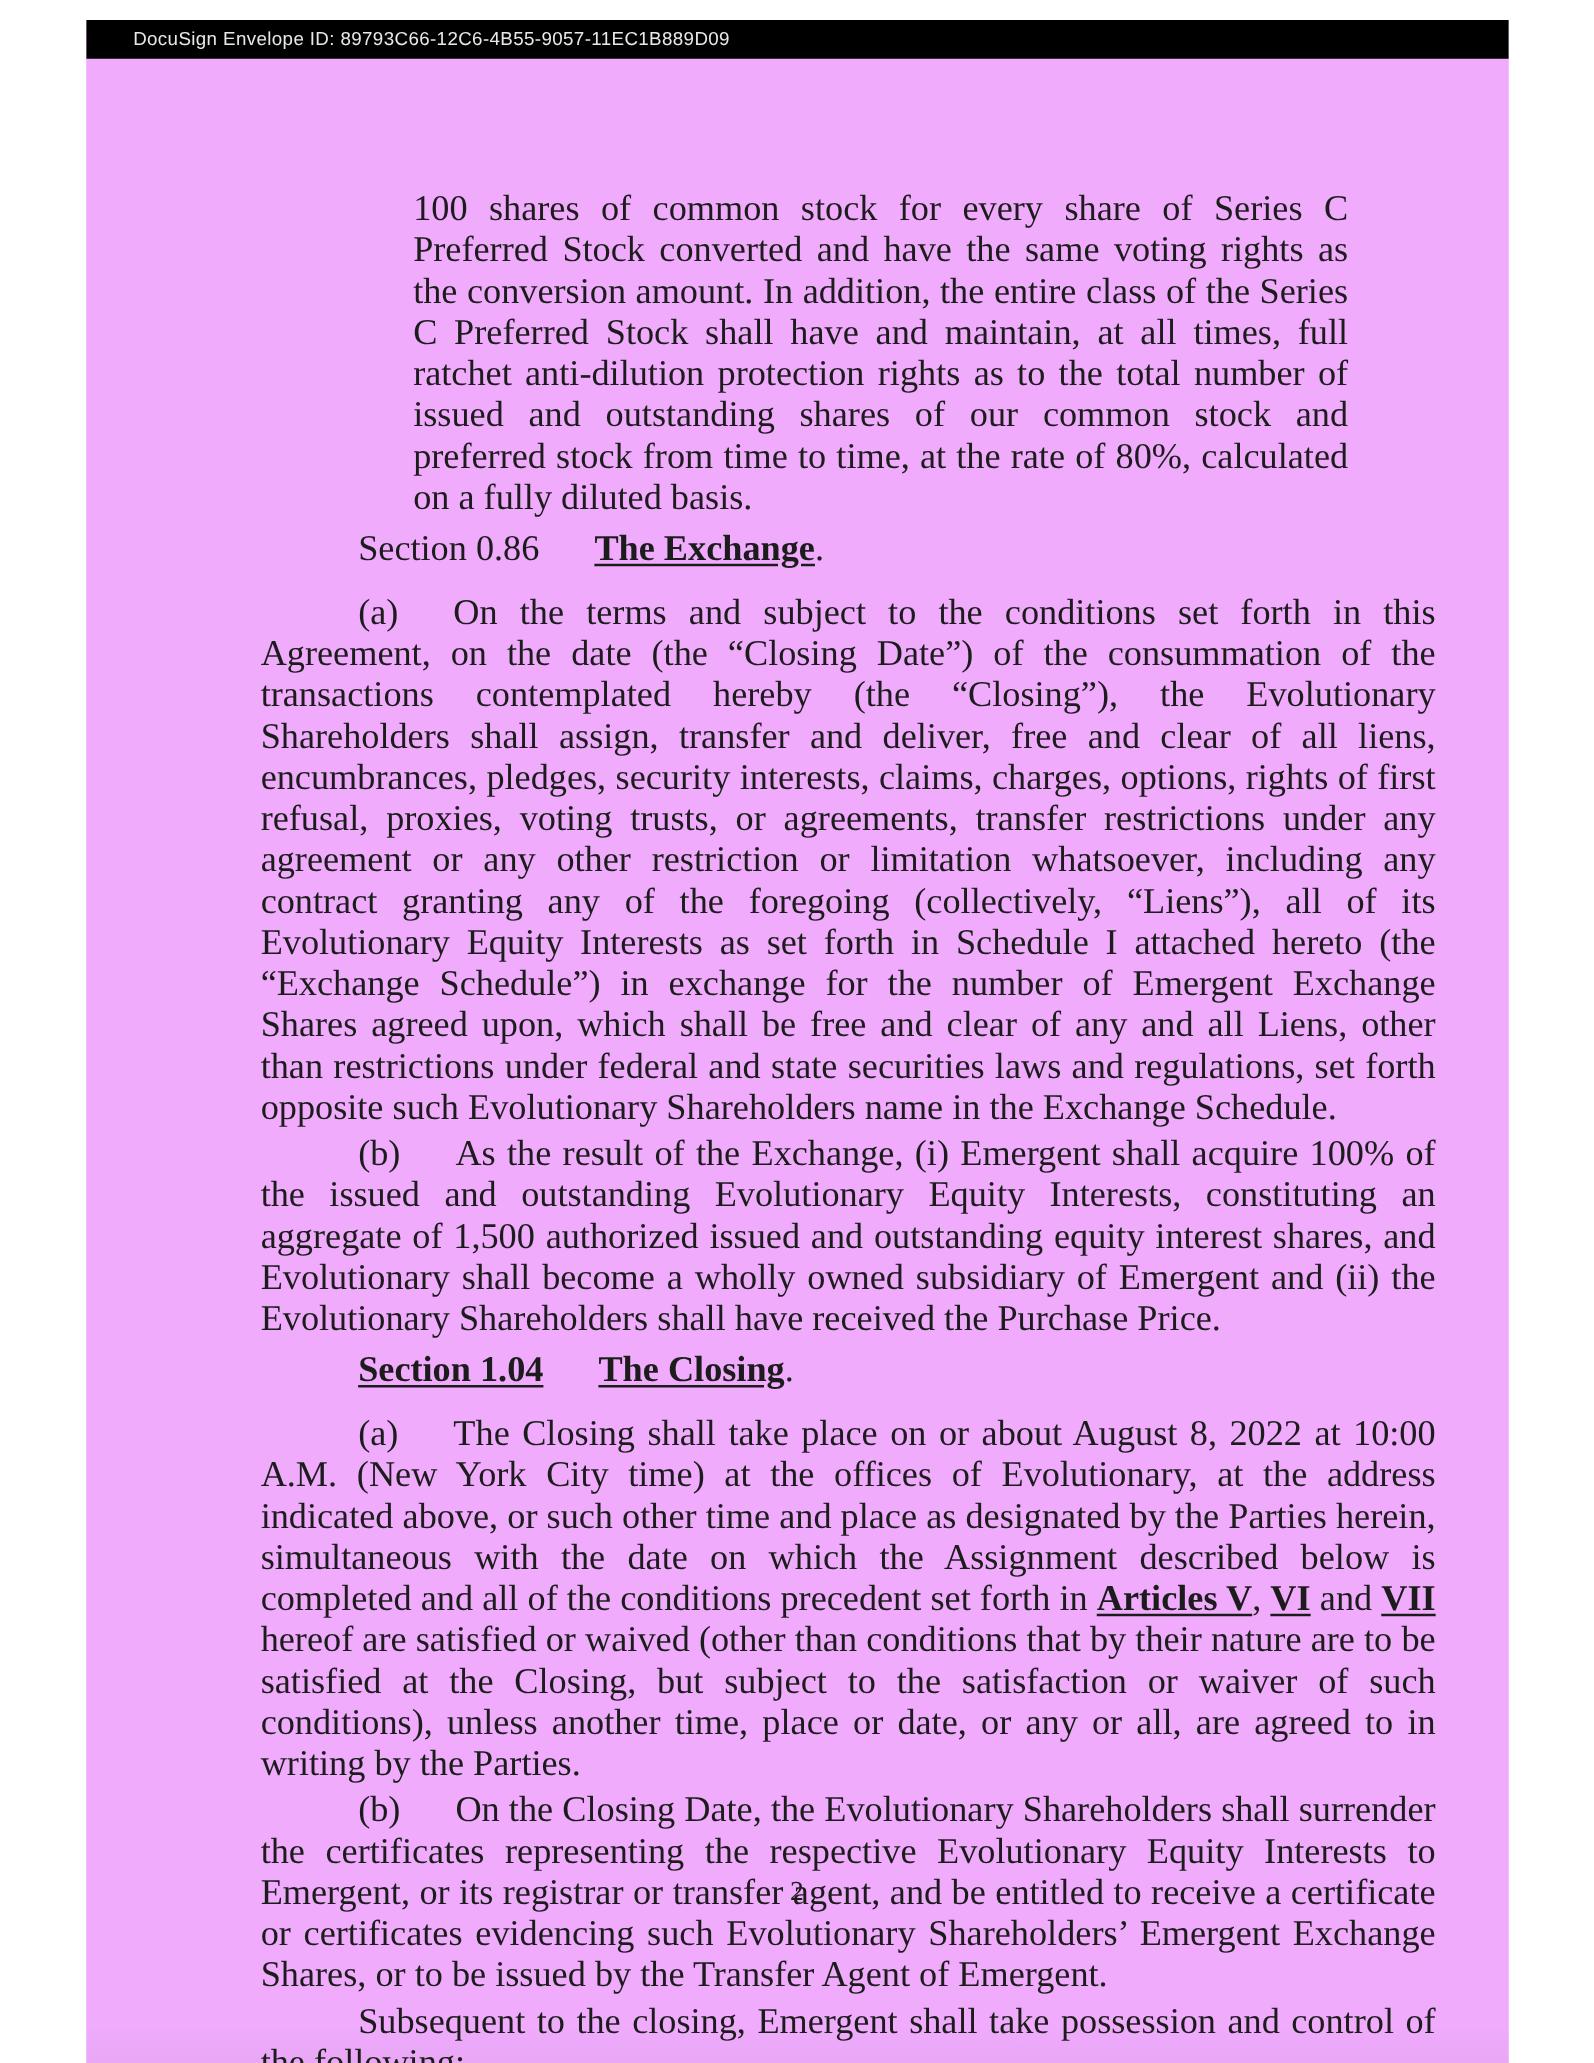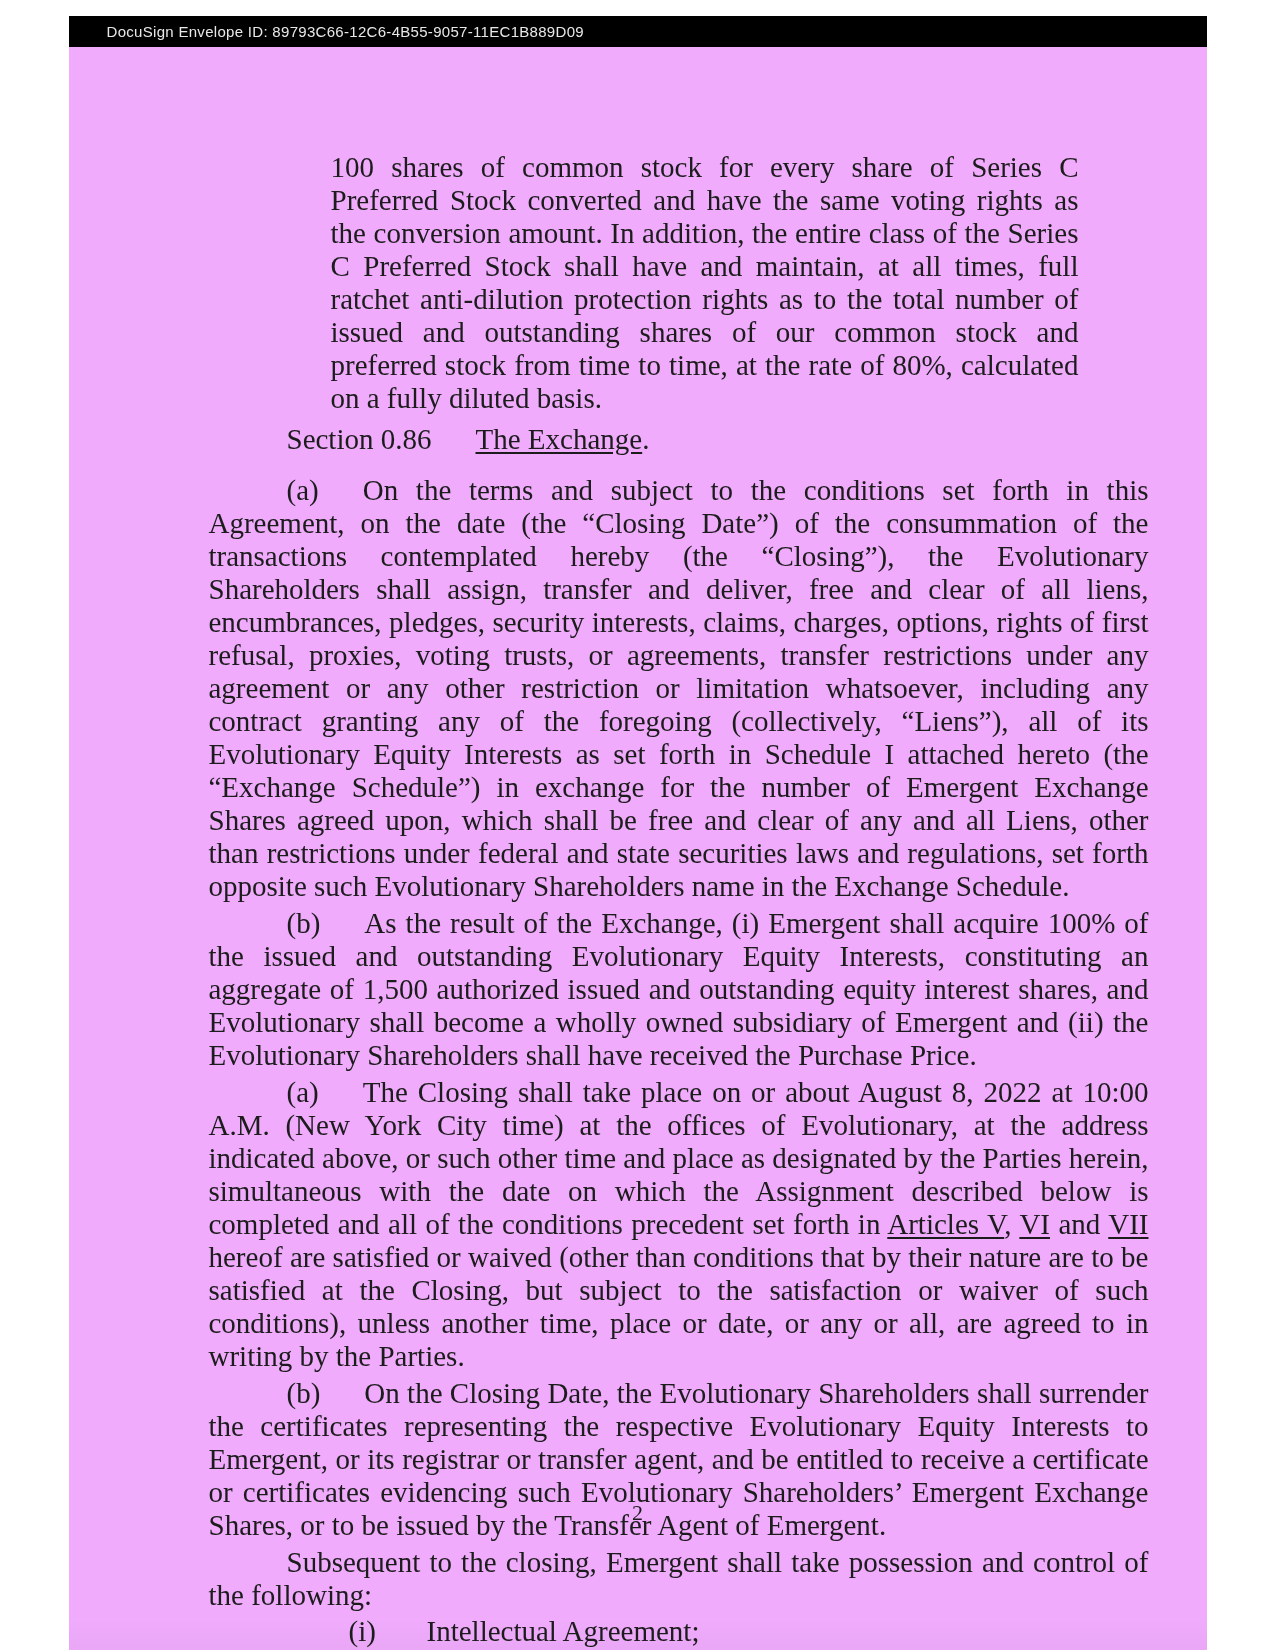--- a/index.html
+++ b/index.html
@@ -66,21 +66,21 @@
   .list-item .marker {
     display: inline-block;
     width: 78px;
     flex: 0 0 78px;
   }
   .tab {
     display: inline-block;
     width: 44px;
   }
   .seg.bold { font-weight: normal; }
-  .seg.underline { text-decoration: underline; text-underline-offset: 3px; }
+  .seg.underline { text-decoration: underline; text-underline-offset: 3px; font-weight: bold; }
   .page-number {
     position: absolute;
     top: 1484px;
     left: 0;
     width: 100%;
     text-align: center;
     font-size: 22px;
     color: #1c1c1c;
   }
   .scan-edge {
@@ -100,20 +100,21 @@
 
   <div class="docusign-bar">
     <span>DocuSign Envelope ID: 89793C66-12C6-4B55-9057-11EC1B889D09</span>
   </div>
 
   <div class="content">
       <p class="block quote"><span class="seg">100 shares of common stock for every share of Series C Preferred Stock converted and have the same voting rights as the conversion amount. In addition, the entire class of the Series C Preferred Stock shall have and maintain, at all times, full ratchet anti-dilution protection rights as to the total number of issued and outstanding shares of our common stock and preferred stock from time to time, at the rate of 80%, calculated on a fully diluted basis.</span></p>
       <p class="block heading"><span class="seg">Section 0.86</span><span class="tab"></span><span class="seg underline">The Exchange</span><span class="seg">.</span></p>
       <p class="block para"><span class="seg">(a)</span><span class="tab"></span><span class="seg">On the terms and subject to the conditions set forth in this Agreement, on the date (the “Closing Date”) of the consummation of the transactions contemplated hereby (the “Closing”), the Evolutionary Shareholders shall assign, transfer and deliver, free and clear of all liens, encumbrances, pledges, security interests, claims, charges, options, rights of first refusal, proxies, voting trusts, or agreements, transfer restrictions under any agreement or any other restriction or limitation whatsoever, including any contract granting any of the foregoing (collectively, “Liens”), all of its Evolutionary Equity Interests as set forth in Schedule I attached hereto (the “Exchange Schedule”) in exchange for the number of Emergent Exchange Shares agreed upon, which shall be free and clear of any and all Liens, other than restrictions under federal and state securities laws and regulations, set forth opposite such Evolutionary Shareholders name in the Exchange Schedule.</span></p>
       <p class="block para"><span class="seg">(b)</span><span class="tab"></span><span class="seg">As the result of the Exchange, (i) Emergent shall acquire 100% of the issued and outstanding Evolutionary Equity Interests, constituting an aggregate of 1,500 authorized issued and outstanding equity interest shares, and Evolutionary shall become a wholly owned subsidiary of Emergent and (ii) the Evolutionary Shareholders shall have received the Purchase Price.</span></p>
+      <p class="block heading"><span class="seg underline">Section 1.04</span><span class="tab"></span><span class="seg underline">The Closing</span><span class="seg">.</span></p>
       <p class="block para"><span class="seg">(a)</span><span class="tab"></span><span class="seg">The Closing shall take place on or about </span><span class="seg bold">August 8, 2022 at 10:00 A.M</span><span class="seg">. (New York City time) at the offices of Evolutionary, at the address indicated above, or such other time and place as designated by the Parties herein, simultaneous with the date on which the Assignment described below is completed and all of the conditions precedent set forth in </span><span class="seg underline">Articles V</span><span class="seg">, </span><span class="seg underline">VI</span><span class="seg"> and </span><span class="seg underline">VII</span><span class="seg"> hereof are satisfied or waived (other than conditions that by their nature are to be satisfied at the Closing, but subject to the satisfaction or waiver of such conditions), unless another time, place or date, or any or all, are agreed to in writing by the Parties.</span></p>
       <p class="block para"><span class="seg">(b)</span><span class="tab"></span><span class="seg">On the Closing Date, the Evolutionary Shareholders shall surrender the certificates representing the respective Evolutionary Equity Interests to Emergent, or its registrar or transfer agent, and be entitled to receive a certificate or certificates evidencing such Evolutionary Shareholders’ Emergent Exchange Shares, or to be issued by the Transfer Agent of Emergent.</span></p>
       <p class="block para"><span class="seg">Subsequent to the closing, Emergent shall take possession and control of the following:</span></p>
       <div class="block list-item">
         <span class="marker">(i)</span>
         <span class="li-text"><span class="seg">Intellectual Agreement;</span></span>
       </div>
       <div class="block list-item">
         <span class="marker">(iv)</span>
         <span class="li-text"><span class="seg">distribution networks and channels; and</span></span>

